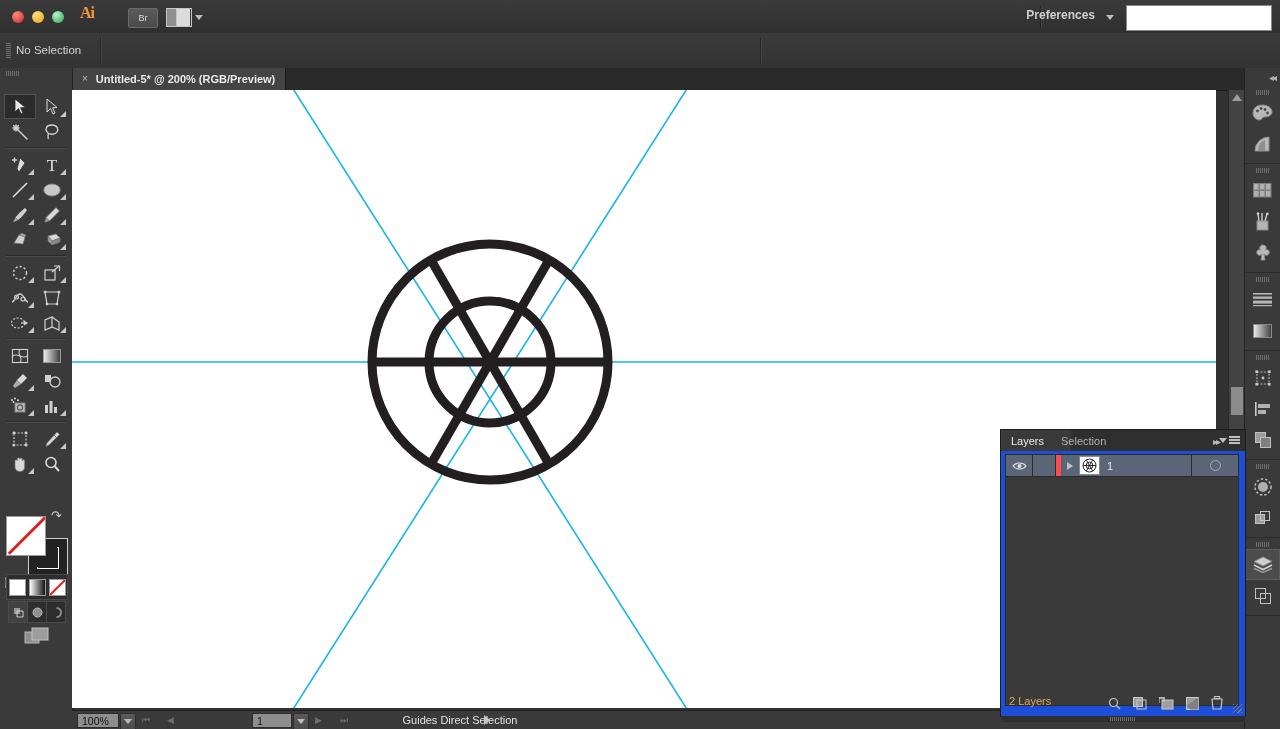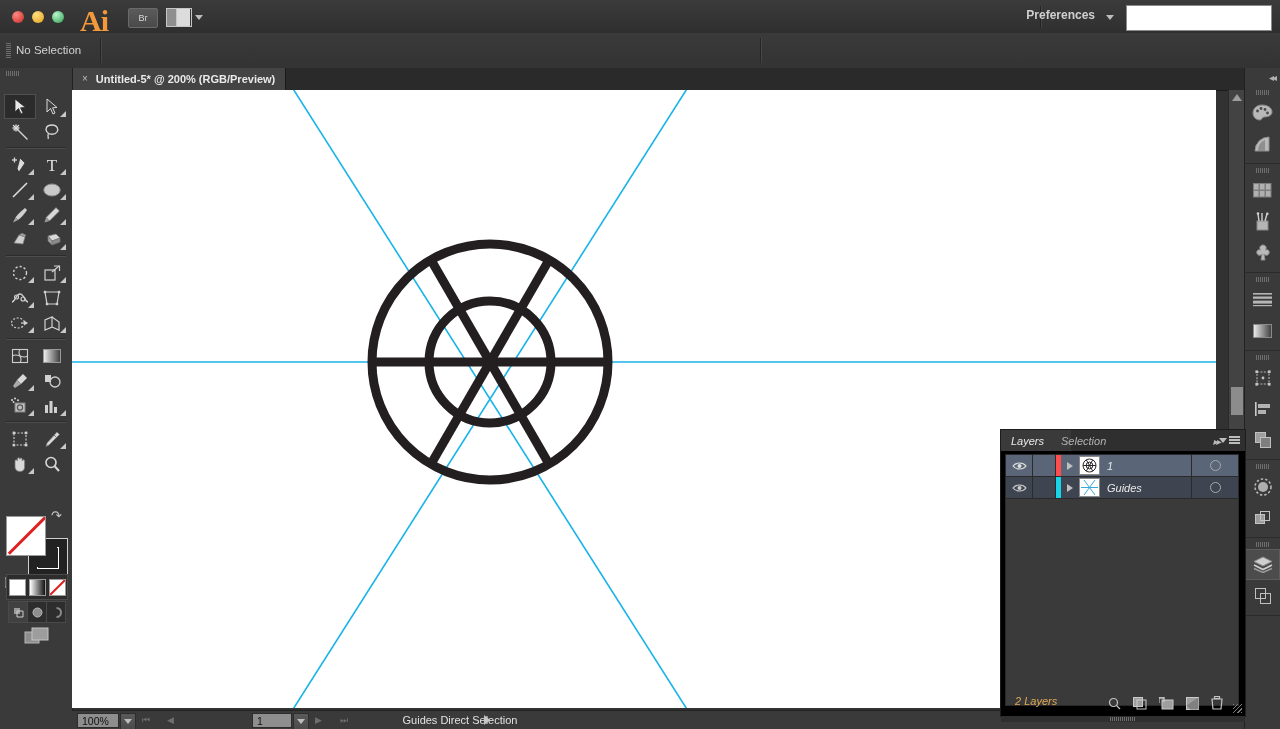--- a/index.html
+++ b/index.html
@@ -9,21 +9,21 @@
   .app{position:relative;width:1280px;height:729px;background:#323232;}
 
   
   .titlebar{position:absolute;left:0;top:0;width:1280px;height:33px;
     background:linear-gradient(#3b3b3b,#2f2f2f);border-bottom:1px solid #1e1e1e;}
   .traffic{position:absolute;left:12px;top:11px;display:flex;gap:8px;}
   .tl{width:12px;height:12px;border-radius:50%;}
   .tl.r{background:radial-gradient(circle at 35% 30%,#ff8a80,#c62828);}
   .tl.y{background:radial-gradient(circle at 35% 30%,#ffe082,#e6a117);}
   .tl.g{background:radial-gradient(circle at 35% 30%,#b9f6ca,#2e9e4f);}
-  .ai-logo{position:absolute;left:80px;top:4px;font-size:30px;font-weight:bold;
+  .ai-logo{position:absolute;left:80px;top:4px;font-size:16px;font-weight:bold;
     color:#f29a3b;font-family:"Liberation Serif",serif;letter-spacing:-1px;}
   .br-btn{position:absolute;left:128px;top:8px;width:28px;height:18px;
     background:linear-gradient(#5b5b5b,#4a4a4a);border:1px solid #6a6a6a;border-radius:2px;
     color:#d8d8d8;font-size:9px;text-align:center;line-height:18px;}
   .arr-btn{position:absolute;left:166px;top:7px;width:42px;height:20px;display:flex;
     align-items:center;gap:3px;}
   .arr-ico{width:24px;height:17px;border:1px solid #c6c6c6;display:flex;}
   .arr-ico i{display:block;border-right:1px solid #c6c6c6;}
   .arr-ico i:first-child{width:9px;background:#8f8f8f;}
   .arr-ico i:nth-child(2){width:13px;background:#dcdcdc;border-right:none;}
@@ -155,22 +155,22 @@
   .rdock{position:absolute;right:0;top:68px;width:35px;height:661px;background:#3a3a3a;
     border-left:1px solid #222;}
   .rd-collapse{position:absolute;right:5px;top:4px;color:#b0b0b0;font-size:10px;letter-spacing:-2px;}
   .rdgroup{position:relative;border-bottom:1px solid #2b2b2b;padding-bottom:4px;}
   .rdgrip{width:14px;height:5px;margin:4px auto 2px;
     background:repeating-linear-gradient(90deg,#6e6e6e 0 1px,transparent 1px 2px);}
   .rdi{width:35px;height:31px;display:flex;align-items:center;justify-content:center;}
   .rdi.on{background:#4c4c4c;box-shadow:inset 0 0 0 1px #5d5d5d;}
 
   
-  .layers{position:absolute;left:1000px;top:429px;width:244px;height:286px;background:#000000;
-    border:1px solid #1d1d1d;font-style:italic;}
+  .layers{position:absolute;left:1000px;top:429px;width:244px;height:286px;background:#1d4ed8;
+    border:1px solid #1d1d1d;}
   .lp-tabs{position:absolute;left:0;top:0;width:244px;height:21px;background:#2f2f2f;}
   .lp-tab{position:absolute;top:0;height:21px;display:flex;align-items:center;padding:0 10px;
     font-size:11px;color:#b2b2b2;}
   .lp-tab.active{background:#3a3a3a;color:#eaeaea;}
   .lp-exp{position:absolute;right:26px;top:6px;color:#b9b9b9;font-size:10px;letter-spacing:-2px;}
   .lp-menu{position:absolute;right:5px;top:6px;display:flex;gap:2px;align-items:center;}
   .lp-menu .bars{width:11px;height:9px;background:repeating-linear-gradient(#bdbdbd 0 2px,transparent 2px 3px);}
   .lp-body{position:absolute;left:4px;top:24px;width:232px;height:250px;background:#3a3a3a;
     border:1px solid #2a2a2a;overflow:hidden;}
   .lrow{position:relative;height:21px;display:flex;align-items:center;border-bottom:1px solid #2a2a2a;}
@@ -179,21 +179,21 @@
   .l-eye{width:26px;display:flex;align-items:center;justify-content:center;border-right:1px solid #2a2a2a;height:21px;}
   .l-lock{width:22px;height:21px;border-right:1px solid #2a2a2a;}
   .l-chip{width:5px;height:21px;}
   .l-tri{width:18px;display:flex;align-items:center;justify-content:center;}
   .l-tri i{width:0;height:0;border-top:4px solid transparent;border-bottom:4px solid transparent;border-left:6px solid #c0c0c0;}
   .l-thumb{width:19px;height:17px;background:#fff;border:1px solid #8a8a8a;margin-right:7px;overflow:hidden;}
   .l-name{color:#e8e8e8;font-size:11px;flex:1;}
   .l-target{width:46px;display:flex;align-items:center;justify-content:center;border-left:1px solid #2a2a2a;height:21px;}
   .l-target i{width:9px;height:9px;border-radius:50%;border:1px solid #a8a8a8;display:block;}
   .lp-foot{position:absolute;left:4px;bottom:4px;width:232px;height:22px;display:flex;align-items:center;}
-  .lp-count{color:#e0a855;font-size:11px;margin-left:10px;}
+  .lp-count{color:#e0a855;font-size:11px;margin-left:4px;}
   .lp-icons{position:absolute;right:22px;bottom:4px;display:flex;gap:12px;align-items:center;}
   .lp-resize{position:absolute;right:3px;bottom:3px;width:9px;height:9px;
     background:repeating-linear-gradient(135deg,#7b7b7b 0 1px,transparent 1px 3px);}
   .lp-grip-bot{position:absolute;left:0;bottom:-6px;width:244px;height:6px;background:#2f2f2f;}
   .lp-grip-bot i{display:block;width:26px;height:4px;margin:1px auto;
     background:repeating-linear-gradient(90deg,#6e6e6e 0 1px,transparent 1px 2px);}
 </style>
 </head>
 <body>
 
@@ -839,46 +839,20 @@
                 <line x1="12.7" y1="2.9" x2="6.3" y2="14.1"></line>
               </g>
             </svg>
         </span>
         <span class="l-name">1</span>
         <span class="l-target">
             <i></i>
           </span>
       </div>
 
-      <div class="lrow alt">
-        <span class="l-eye">
-          <svg width="15" height="10" viewBox="0 0 15 10">
-              <path d="M1 5 C4 1 11 1 14 5 C11 9 4 9 1 5 Z" fill="none" stroke="#cdcdcd" stroke-width="1.2"></path>
-              <circle cx="7.5" cy="5" r="2" fill="#cdcdcd"></circle>
-            </svg>
-        </span>
-        <span class="l-lock"></span>
-        <span class="l-chip" style="background:#18d6e8;"></span>
-        <span class="l-tri">
-            <i></i>
-          </span>
-        <span class="l-thumb">
-          <svg width="19" height="17" viewBox="0 0 19 17">
-            <g stroke="#3aa8e0" stroke-width="1" fill="none">
-              <line x1="1" y1="8.5" x2="18" y2="8.5"></line>
-                <line x1="4" y1="1" x2="15" y2="16"></line>
-                <line x1="15" y1="1" x2="4" y2="16"></line>
-              </g>
-            </svg>
-        </span>
-        <span class="l-name">Guides</span>
-        <span class="l-target">
-            <i></i>
-          </span>
-      </div>
 
     </div>
 
     <div class="lp-foot">
       <span class="lp-count">2 Layers</span>
     </div>
     <div class="lp-icons">
       <span>
         <svg width="13" height="13" viewBox="0 0 13 13">
             <circle cx="5.5" cy="5.5" r="4" fill="none" stroke="#c5c5c5" stroke-width="1.2"></circle>

